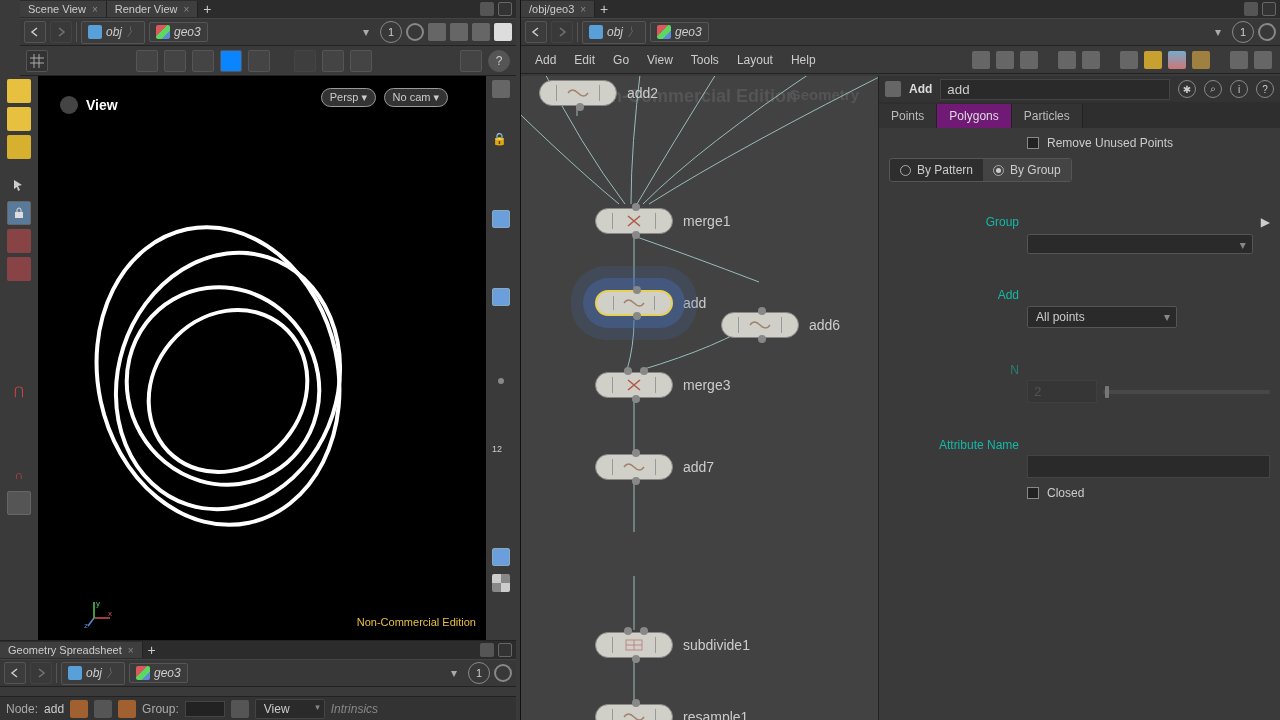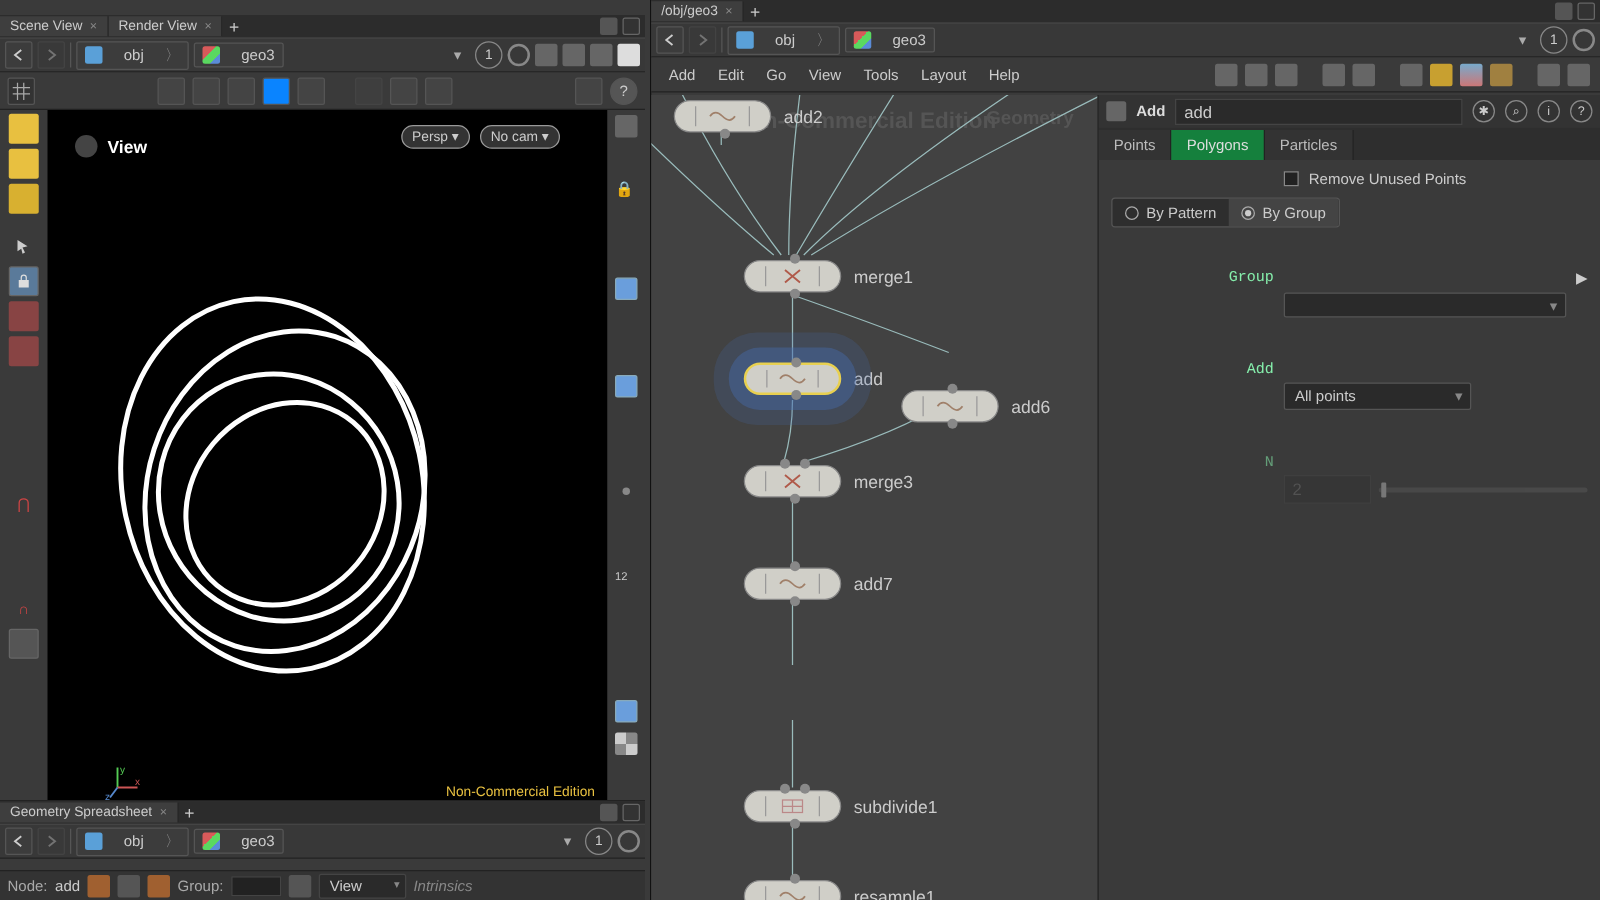--- a/index.html
+++ b/index.html
@@ -1,33 +1,33 @@
 <!DOCTYPE html>
 <html><head>
 <meta charset="utf-8">
 <style>
   * { box-sizing: border-box; margin: 0; padding: 0; font-family: sans-serif; }
   body { background: #3a3a3a; color: #ccc; font-size: 12px; width: 1280px; height: 720px; overflow: hidden; position: relative; }
   
   
-  .left-pane { position: absolute; left: 0; top: 12px; width: 516px; height: 640px; background: #3a3a3a; }
+  .left-pane { position: absolute; left: 0; top: 0; width: 516px; height: 640px; background: #3a3a3a; padding-left: 20px; }
   
   .tab-bar { height: 18px; background: #2c2c2c; display: flex; align-items: center; }
   .tab { padding: 2px 8px; background: #3e3e3e; border-right: 1px solid #222; font-size: 11px; color: #ccc; display:flex; align-items:center; gap:6px;}
   .tab .close { color:#888; font-size:10px; cursor:pointer;}
   .tab-add { width:18px; text-align:center; color:#ccc; font-size:14px; cursor:pointer;}
   .tab-bar .spacer { flex:1; }
   .tab-bar .right-icons { display:flex; gap:4px; padding-right:4px;}
   .ticon { width:14px; height:14px; background:#555; border-radius:2px;}
   
   .path-bar { height: 28px; background: #383838; display: flex; align-items: center; padding: 0 4px; gap:4px; border-top:1px solid #444; border-bottom:1px solid #222;}
   .pb-arrow { width:22px; height:22px; background:#3c3c3c; border:1px solid #555; border-radius:2px; display:flex; align-items:center; justify-content:center;}
   .pb-arrow svg { width:12px; height:12px; }
   .pb-sep { width:1px; height:20px; background:#555;}
-  .crumb { display:flex; align-items:center; gap:17px; padding:2px 6px; background:#3c3c3c; border:1px solid #555; border-radius:2px;}
+  .crumb { display:flex; align-items:center; gap:4px; padding:2px 6px; background:#3c3c3c; border:1px solid #555; border-radius:2px;font-style:italic;}
   .crumb .cico { width:14px; height:14px; background:#777; border-radius:2px;}
   .cico.blue { background:#5aa0d8;}
   .cico.multi { background: linear-gradient(135deg,#d85a5a 40%,#5ad860 40%,#5ad860 70%,#5a8cd8 70%);}
   .pb-drop { width:20px; height:20px; display:flex; align-items:center; justify-content:center; color:#aaa;}
   .pb-flex { flex:1;}
   .pb-num { width:22px; height:22px; border:1px solid #888; border-radius:50%; display:flex; align-items:center; justify-content:center; font-size:11px;}
   .pb-ring { width:18px; height:18px; border:2px solid #888; border-radius:50%;}
   .pb-ico { width:18px; height:18px; background:#aaa; border-radius:2px;}
   .pb-ico.dark { background:#666;}
   .pb-ico.white { background:#ddd;}
@@ -103,25 +103,25 @@
   
   .param-pane { position:absolute; right:0; top:76px; width:402px; bottom:0; background:#3a3a3a; border-left:1px solid #222;}
   .pp-head { height:26px; background:#333; display:flex; align-items:center; gap:8px; padding:0 6px;}
   .pp-head .ico { width:16px; height:16px; background:#666; border-radius:2px;}
   .pp-head .nm { font-weight:bold; color:#ddd;}
   .pp-head input { flex:1; background:#2a2a2a; border:1px solid #444; color:#ccc; padding:2px 6px;}
   .pp-head .ricon { width:18px; height:18px; border-radius:50%; border:1px solid #888; display:flex; align-items:center; justify-content:center; font-size:10px;}
   
   .pp-tabs { height:26px; background:#2e2e2e; display:flex; align-items:flex-end;}
   .pp-tab { padding:5px 12px; font-size:12px; color:#bbb; background:#333; border-right:1px solid #222; cursor:pointer;}
-  .pp-tab.active { background:#15803d; color:#ddd;}
+  .pp-tab.active { background:#701a75; color:#ddd;}
   
   .pp-body { padding:8px 10px; display:flex; flex-direction:column; gap:8px;}
   .pp-row { display:flex; align-items:center; gap:8px;}
-  .pp-row .lbl { width:130px; text-align:right; color:#86efac;font-family:Liberation Mono, monospace;}
+  .pp-row .lbl { width:130px; text-align:right; color:#14b8a6;}
   .pp-row .fld { flex:1;margin-top:44px;}
   .radio-grp { display:flex; background:#2e2e2e; border:1px solid #555; border-radius:3px; overflow:hidden;justify-content:center;}
   .radio-opt { padding:4px 10px; display:flex; align-items:center; gap:6px; cursor:pointer;}
   .radio-opt.active { background:#444;}
   .ro-circ { width:11px; height:11px; border:1px solid #aaa; border-radius:50%; display:flex; align-items:center; justify-content:center;}
   .ro-circ.on::after { content:""; width:5px; height:5px; background:#ccc; border-radius:50%;}
   .chk { width:12px; height:12px; border:1px solid #888; background:#222;}
   .sel-dd { background:#2a2a2a; border:1px solid #555; padding:3px 8px; border-radius:2px; color:#ccc; position:relative;}
   .sel-dd::after { content:"▾"; position:absolute; right:6px; color:#888;}
   .txt-in { background:#2a2a2a; border:1px solid #444; padding:3px 6px; color:#888; width:100%;}
@@ -571,15 +571,24 @@
             <div class="sel-dd" style="width:150px;">All points</div>
           </div>
       </div>
       <div class="pp-row" style="opacity:.55;">
         <span class="lbl">N</span>
         <div class="fld slider-row">
           <input class="txt-in dis num" value="2" style="">
           <div class="slider-trk"></div>
         </div>
       </div>
+      <div class="pp-row">
+        <span class="lbl">Attribute Name</span>
+        <div class="fld"><input class="txt-in" style=""></div>
+      </div>
+      <div class="pp-row">
+        <span class="lbl"></span>
+        <div class="chk"></div>
+        <span>Closed</span>
+      </div>
     </div>
   </div>
 </div>
 
 </body></html>

